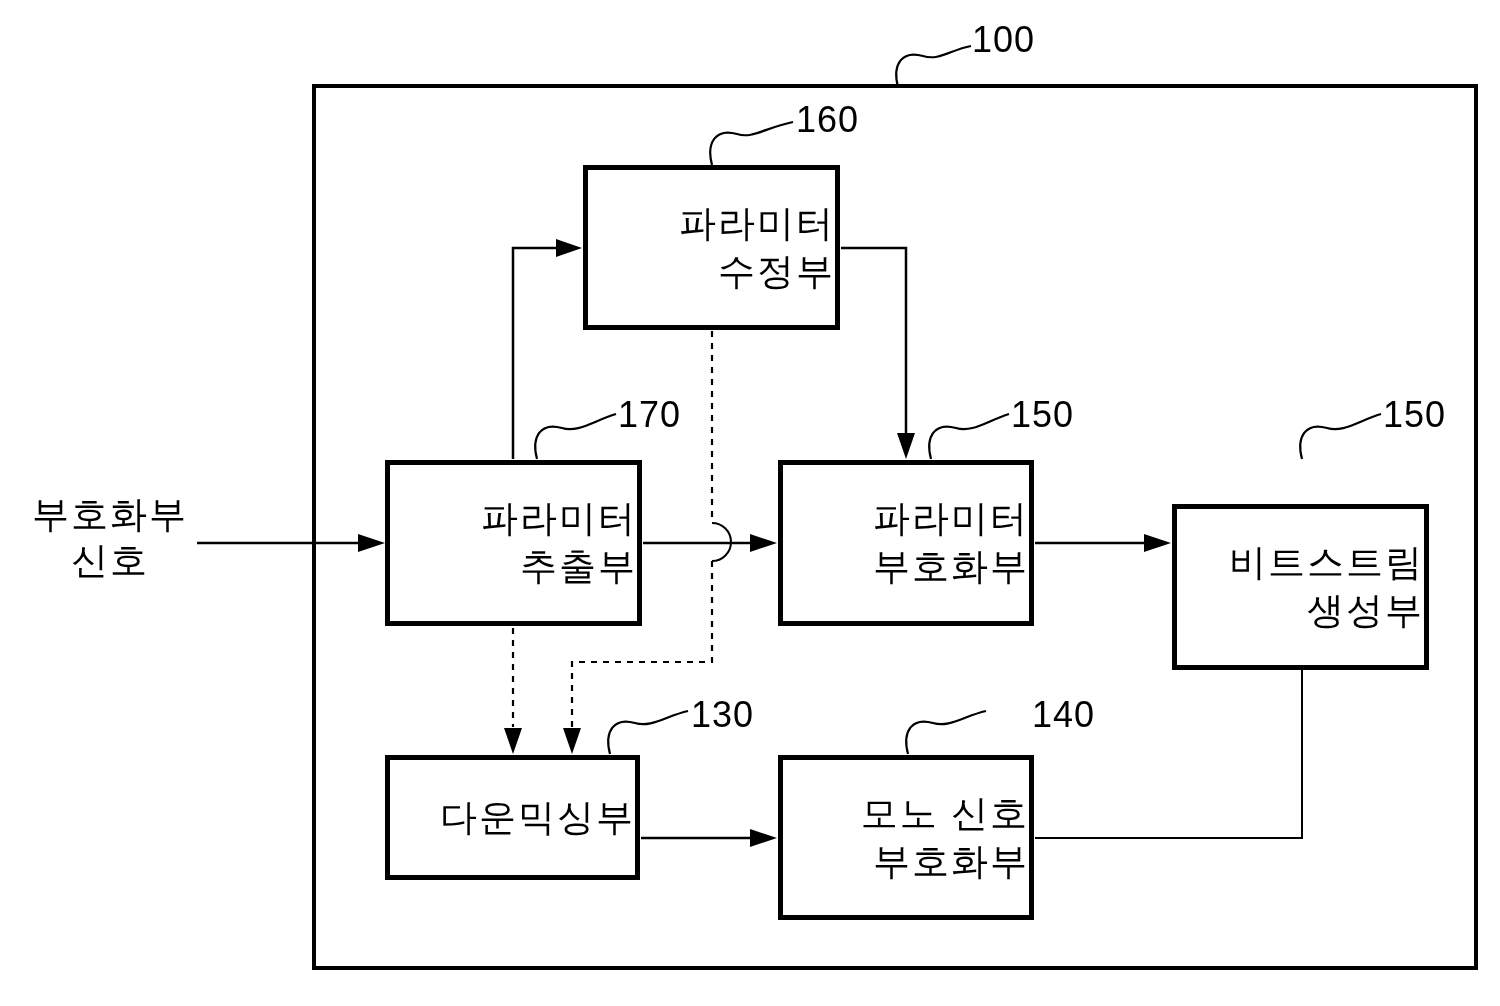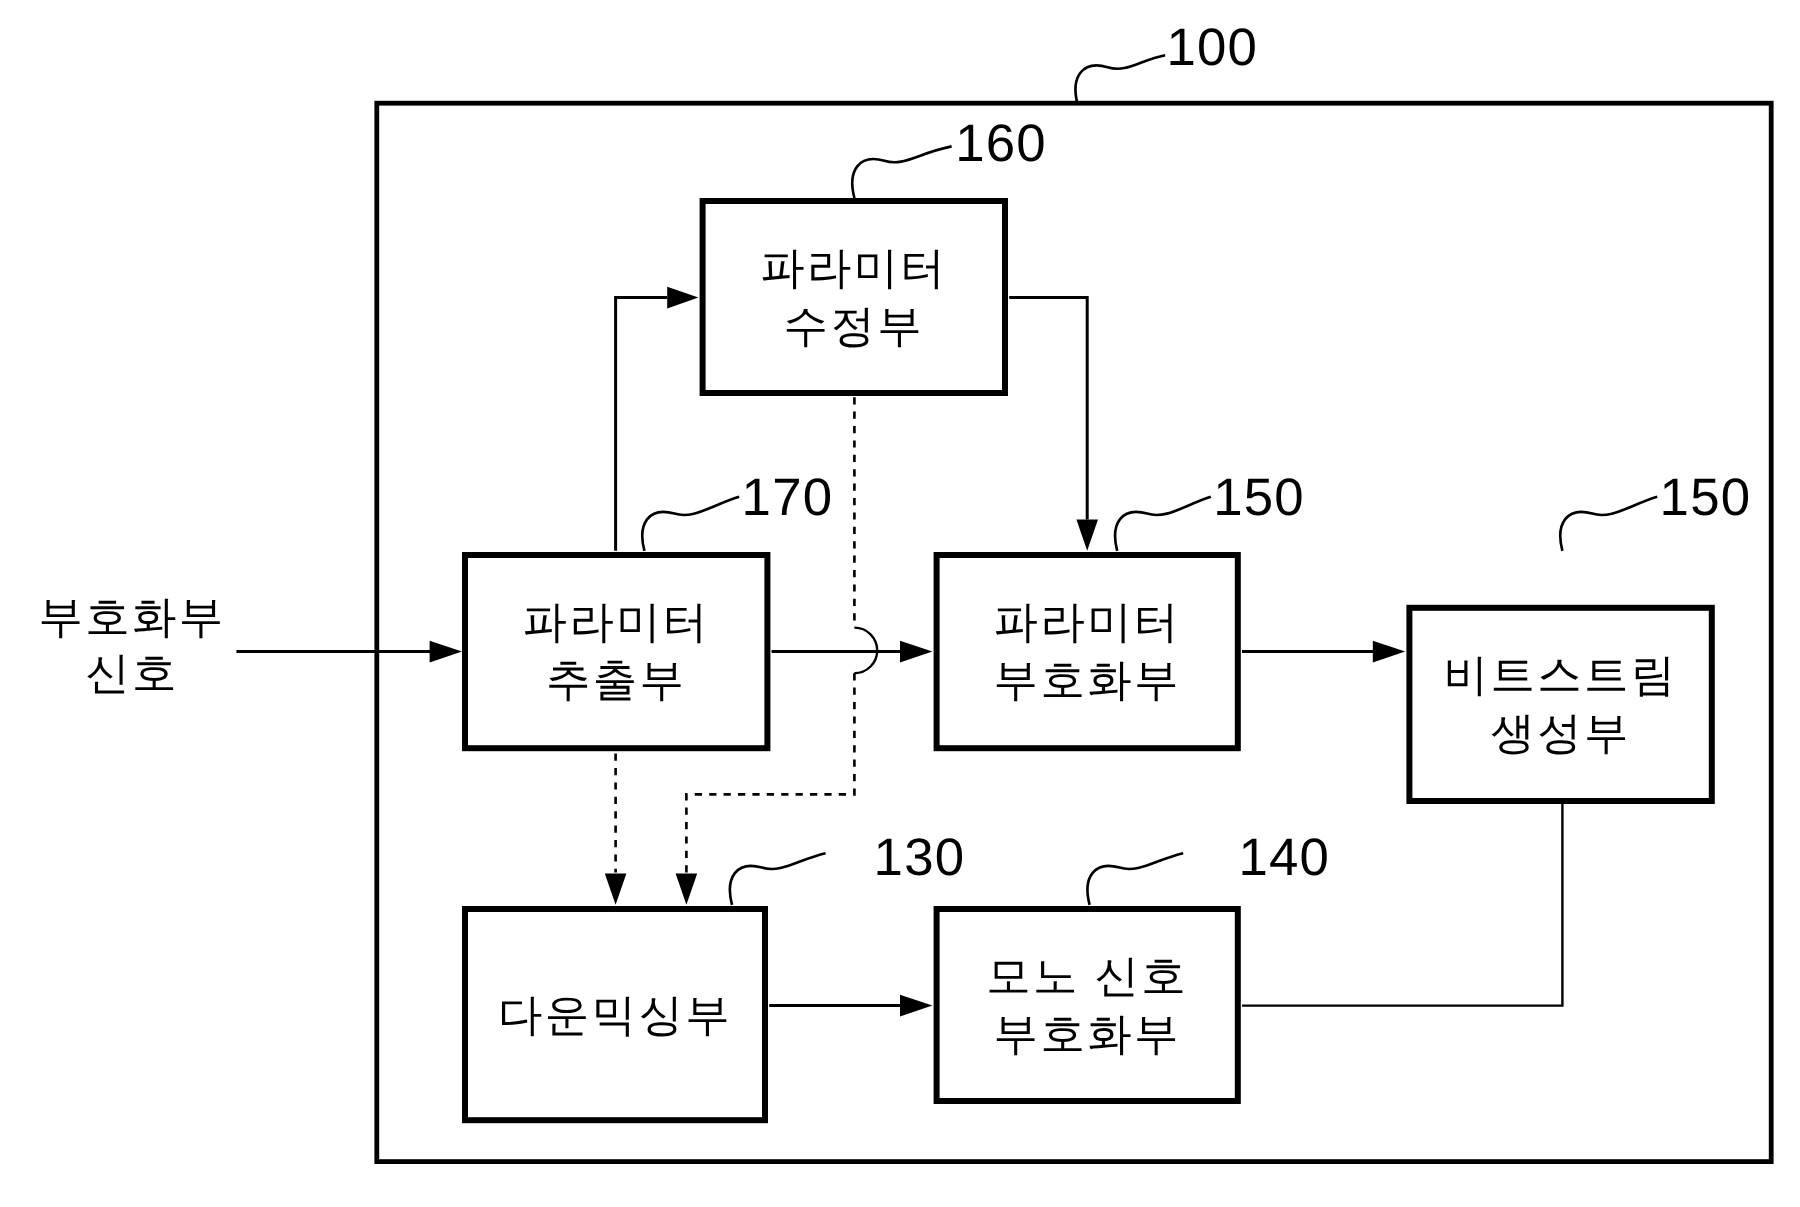--- a/index.html
+++ b/index.html
@@ -27,48 +27,48 @@
     background: transparent;
     z-index: 0;
   }
   .box {
     position: absolute;
     border: 5px solid #000;
     box-sizing: border-box;
     background: #ffffff;
     display: flex;
     flex-direction: column;
-    align-items: center;
+    align-items: flex-end;
     justify-content: center;
     text-align: center;
     font-size: 37px;
     line-height: 48px;
     letter-spacing: 2px;
     z-index: 2;
   }
   .b160 { left: 583px; top: 165px; width: 257px; height: 165px; }
   .b110 { left: 385px; top: 460px; width: 257px; height: 166px; }
   .b120 { left: 778px; top: 460px; width: 256px; height: 166px; }
   .b150 { left: 1172px; top: 460px; width: 257px; height: 166px; margin-top: 44px; }
-  .b130 { left: 385px; top: 755px; width: 255px; height: 181px; }
+  .b130 { left: 385px; top: 755px; width: 255px; height: 125px; }
   .b140 { left: 778px; top: 755px; width: 256px; height: 165px; }
   .ref {
     position: absolute;
-    font-size: 44px;
+    font-size: 36px;
     line-height: 44px;
     letter-spacing: 1px;
     z-index: 3;
     white-space: nowrap;
   }
   .ref-100 { left: 972px;  top: 18px;  }
   .ref-160 { left: 796px;  top: 98px;  }
   .ref-110 { left: 618px;  top: 393px; }
   .ref-120 { left: 1011px; top: 393px; }
   .ref-150 { left: 1383px; top: 393px; }
-  .ref-130 { left: 728px;  top: 693px; }
+  .ref-130 { left: 691px;  top: 693px; }
   .ref-140 { left: 988px;  top: 693px; margin-left: 44px; }
   .input-label {
     position: absolute;
     left: 15px; top: 492px;
     width: 190px;
     text-align: center;
     font-size: 37px;
     line-height: 46px;
     letter-spacing: 2px;
     z-index: 3;

